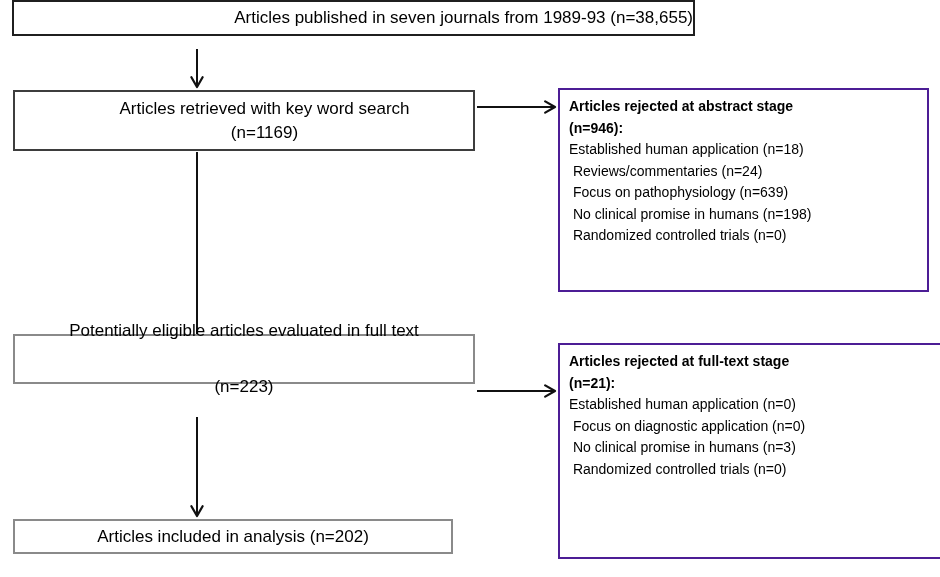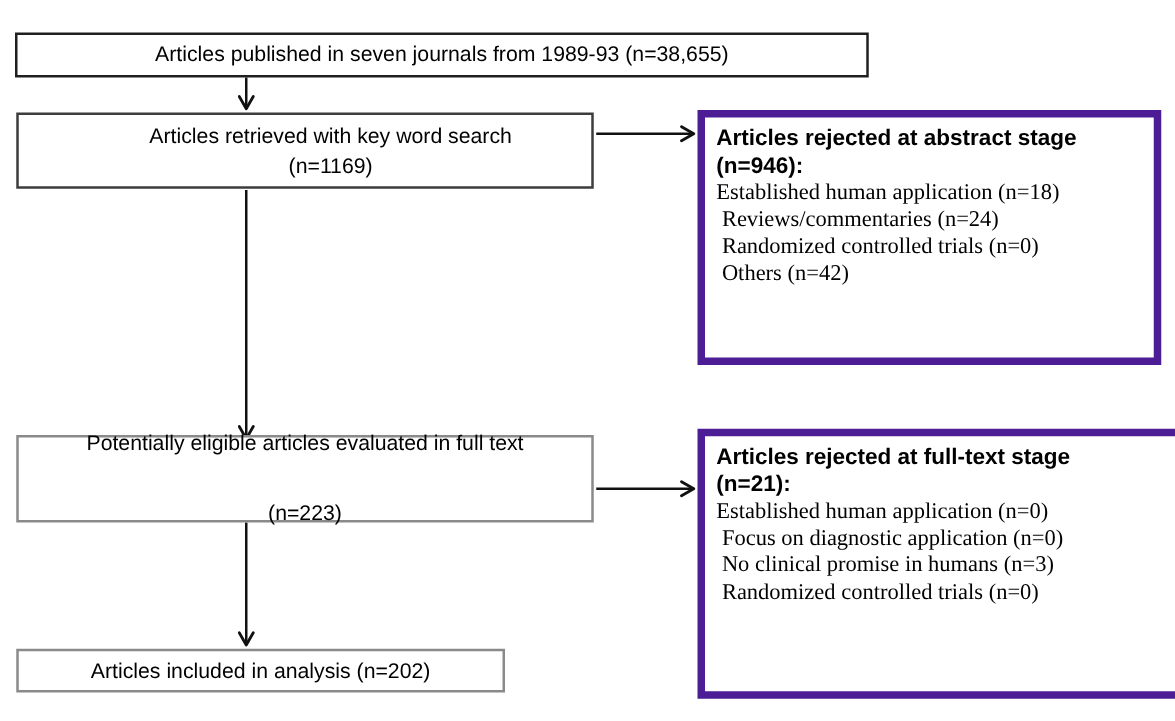--- a/index.html
+++ b/index.html
@@ -25,40 +25,40 @@
     align-items: center;
     justify-content: center;
     text-align: center;
     font-size: 17px;
     line-height: 24px;
   }
   .border-dark  { border: 2px solid #1f1f1f; }
   .border-mid   { border: 2px solid #3d3d3d; padding-left: 41px; }
   .border-gray  { border: 2px solid #8a8a8a; }
 
-  .box-published { left: 12px;  top: 26px;  width: 683px; height: 36px; }
+  .box-published { left: 12px;  top: 0;  width: 683px; height: 36px; align-items: flex-end; }
   .box-retrieved { left: 13px;  top: 90px;  width: 462px; height: 61px; }
-  .box-eligible  { left: 13px;  top: 348px; width: 462px; height: 70px; gap: 32px; }
-  .box-included  { left: 13px;  top: 519px; width: 391px; height: 35px; }
+  .box-eligible  { left: 13px;  top: 334px; width: 462px; height: 50px; gap: 32px; }
+  .box-included  { left: 13px;  top: 519px; width: 440px; height: 35px; }
 
   .side-box {
     position: absolute;
     background: #ffffff;
     box-sizing: border-box;
-    border: 6px solid #4c1d95;
+    border: 2px solid #4c1d95;
     text-align: left;
-    font-size: 18px;
+    font-size: 14px;
     line-height: 21.5px;
     padding: 6px 6px 4px 9px;
   }
   .side-box-abstract { left: 558px; top: 88px;  width: 371px; height: 204px; }
   .side-box-fulltext { left: 558px; top: 343px; width: 391px; height: 216px; }
 
   .side-heading { font-weight: bold; white-space: pre-wrap; }
-  .side-item    { white-space: pre-wrap; font-family: Liberation Serif, serif; }
+  .side-item    { white-space: pre-wrap; }
 
   .arrow-layer {
     position: absolute;
     left: 0; top: 0;
     width: 940px; height: 577px;
     pointer-events: none;
   }
 </style>
 </head>
 <body>
@@ -94,22 +94,23 @@
 
   <div class="box border-gray box-included">
     <div>Articles included in analysis (n=202)</div>
   </div>
 
   <div class="side-box side-box-abstract">
     <div class="side-heading">Articles rejected at abstract stage</div>
     <div class="side-heading">(n=946):</div>
     <div class="side-item">Established human application (n=18)</div>
     <div class="side-item"> Reviews/commentaries (n=24)</div>
+    <div class="side-item"> Focus on pathophysiology (n=639)</div>
+    <div class="side-item"> No clinical promise in humans (n=198)</div>
     <div class="side-item"> Randomized controlled trials (n=0)</div>
-    <div class="side-item"> Others (n=42)</div>
   </div>
 
   <div class="side-box side-box-fulltext">
     <div class="side-heading">Articles rejected at full-text stage</div>
     <div class="side-heading">(n=21):</div>
     <div class="side-item">Established human application (n=0)</div>
     <div class="side-item"> Focus on diagnostic application (n=0)</div>
     <div class="side-item"> No clinical promise in humans (n=3)</div>
     <div class="side-item"> Randomized controlled trials (n=0)</div>
   </div>

